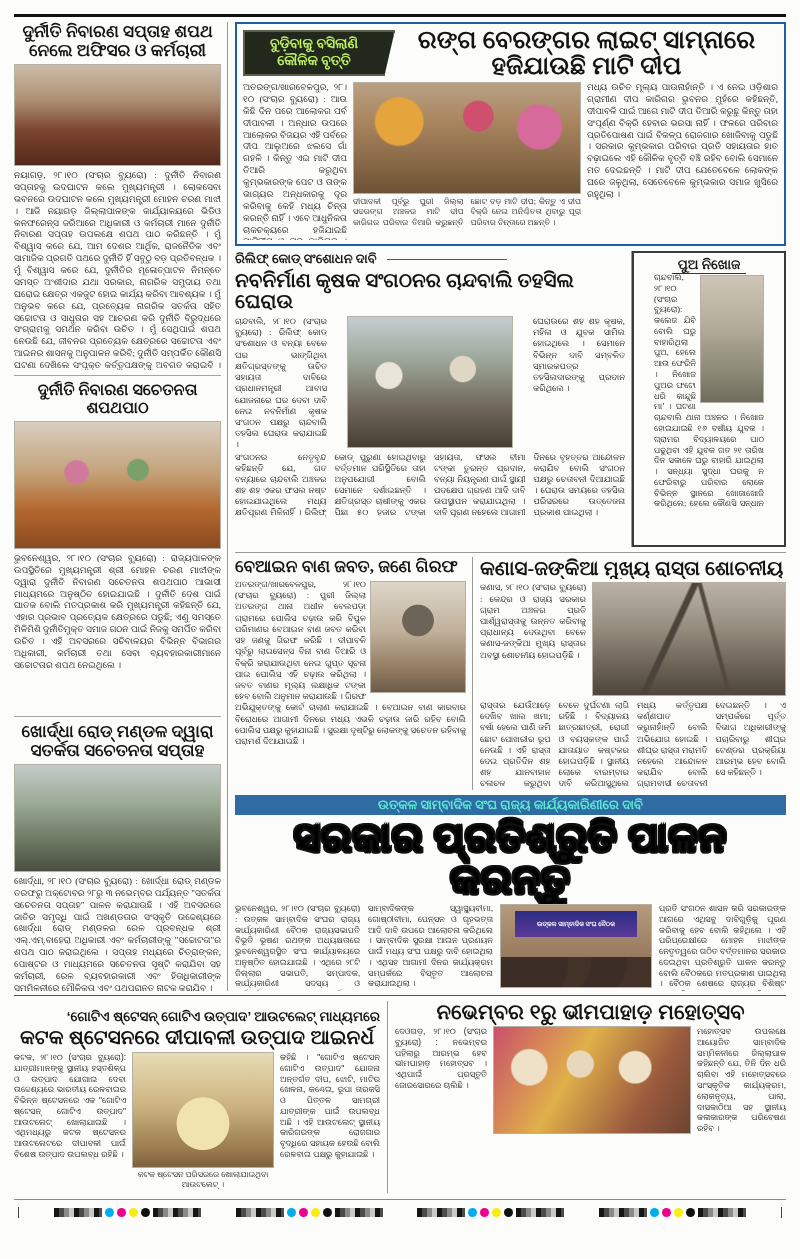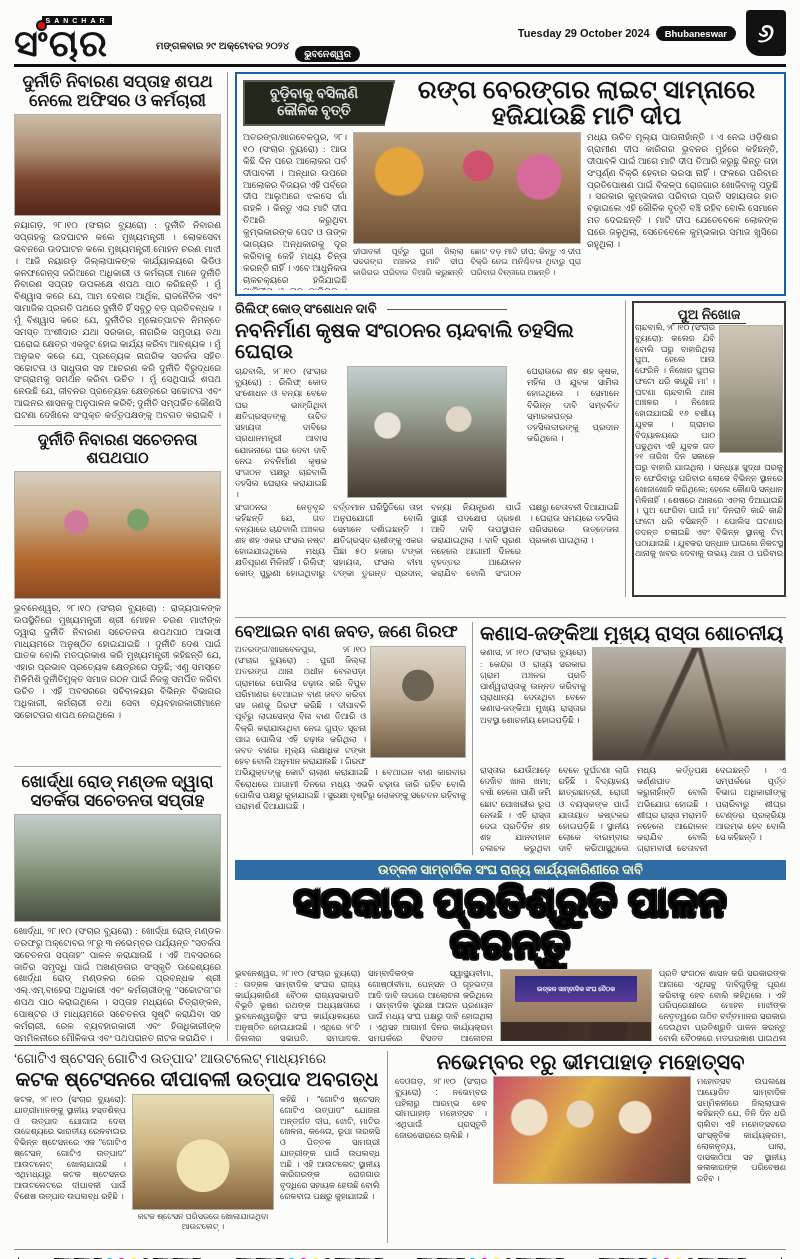--- a/index.html
+++ b/index.html
@@ -32,21 +32,21 @@
   
   .main{display:flex;margin-top:5px;height:969px;overflow:hidden;font-family:Liberation Serif, serif;}
   .col-left{width:214px;padding-right:6px;border-right:1px solid #9a9a94;overflow:hidden;}
   .col-right{flex:1;padding-left:7px;overflow:hidden;}
   .lart{overflow:hidden;}
   .lart .hl{font-size:17px;text-align:center;}
   .lart-sep{border-bottom:1px solid #a5a59d;margin:5px 0;}
   
   .top-box{border:2px solid #1d5fa6;height:224px;padding:4px 6px;overflow:hidden;}
   .top-head{display:flex;align-items:center;height:50px;}
-  .kicker-box{width:152px;height:46px;background:#23281d;color:#e5e5e5;display:flex;flex-direction:column;
+  .kicker-box{width:152px;height:46px;background:#23281d;color:#bef264;display:flex;flex-direction:column;
     justify-content:center;text-align:center;font-weight:bold;font-size:14px;line-height:1.2;
     border:2px solid #5a5f4d;box-shadow:2px 2px 0 #111;
     clip-path:polygon(0 0,100% 0,93% 100%,0 100%);padding-right:10px;}
   .top-hl{flex:1;font-size:25px;font-weight:bold;text-align:center;line-height:1.05;overflow:hidden;}
   .top-row{display:flex;gap:6px;margin-top:4px;height:158px;overflow:hidden;}
   .top-colL{width:104px;}
   .top-mid{width:228px;}
   .top-photo{height:112px;background:
      radial-gradient(circle at 20% 35%,#e5a43c 0 12%,transparent 13%),
      radial-gradient(circle at 55% 30%,#cf4f6e 0 10%,transparent 11%),
@@ -63,68 +63,68 @@
   .kicker-line{width:120px;border-top:1.5px solid #555;margin-left:10px;}
   .mid-hl{font-size:20px;font-weight:bold;margin:3px 0 4px 0;line-height:1.05;}
   .mid-row{display:flex;gap:20px;height:132px;overflow:hidden;}
   .mid-colL,.mid-colR{width:92px;}
   .mid-photo{flex:1;background:
      radial-gradient(circle at 25% 45%,#e8e4da 0 9%,transparent 10%),
      radial-gradient(circle at 70% 40%,#e0d6c6 0 9%,transparent 10%),
      linear-gradient(180deg,#c4ced2 0%,#9fab9e 30%,#70665a 70%,#473e33 100%);}
   .mid-bottom{margin-top:4px;column-count:4;column-gap:8px;font-size:8.5px;line-height:1.3;
     height:108px;overflow:hidden;text-align:justify;}
-  .missing-box{width:154px;margin-left:6px;border:2px solid #3a3a3a;padding:4px 1px;overflow:hidden;}
+  .missing-box{width:154px;border:2px solid #3a3a3a;padding:4px 20px;overflow:hidden;}
   .missing-kick{text-align:center;font-size:13.5px;font-weight:bold;}
   .missing-kick i{font-style:normal;border-bottom:1.5px solid #333;padding:0 6px 1px 6px;}
   .missing-hl{font-size:18.5px;font-weight:bold;text-align:center;margin:3px 0;line-height:1.05;}
   .missing-photo{float:right;width:64px;height:128px;margin:2px 0 2px 4px;background:
      linear-gradient(180deg,#cdc6b6 0%,#b3ac9a 40%,#8d8a78 75%,#6f6c5c 100%);}
   .missing-body{font-size:8.3px;line-height:1.3;text-align:justify;overflow:hidden;height:236px;}
   
-  .low-band{display:flex;height:238px;margin-top:20px;border-top:1px solid #9a9a94;padding-top:4px;overflow:hidden;}
+  .low-band{display:flex;height:238px;margin-top:5px;border-top:1px solid #9a9a94;padding-top:4px;overflow:hidden;}
   .crackers{width:238px;padding-right:6px;border-right:1px solid #9a9a94;overflow:hidden;}
   .crackers .hl{font-size:17px;}
   .crk-photo{float:right;width:96px;height:112px;margin:2px 0 2px 4px;background:
      radial-gradient(circle at 50% 35%,#6d6458 0 18%,transparent 19%),
      linear-gradient(180deg,#ddd6c9 0%,#c0b09a 45%,#907a5f 80%,#6d5b47 100%);}
   .crk-body{font-size:8.5px;line-height:1.32;text-align:justify;height:206px;overflow:hidden;margin-top:3px;}
   .road{flex:1;padding-left:7px;overflow:hidden;}
   .road .hl{font-size:20px;}
   .road-row{display:flex;gap:6px;margin-top:3px;height:114px;overflow:hidden;}
   .road-intro{width:106px;font-size:8.5px;line-height:1.32;text-align:justify;overflow:hidden;}
   .road-photo{flex:1;background:
      linear-gradient(115deg,transparent 40%,#4c443a 41% 43%,transparent 44%),
      linear-gradient(75deg,transparent 60%,#54493c 61% 62%,transparent 63%),
      linear-gradient(180deg,#b9b2a6 0%,#968d7f 40%,#6b6255 75%,#4e463c 100%);}
   .road-bottom{margin-top:4px;column-count:4;column-gap:8px;font-size:8.5px;line-height:1.3;
     height:92px;overflow:hidden;text-align:justify;}
   
   .banner{margin-top:5px;overflow:hidden;}
-  .banner-bar{background:#2e6ca3;color:#fef9c3;font-weight:bold;font-size:13px;text-align:center;padding:2px 0;}
+  .banner-bar{background:#2e6ca3;color:#5eead4;font-weight:bold;font-size:13px;text-align:center;padding:2px 0;}
   .banner-hl{font-size:40px;font-weight:bold;text-align:center;letter-spacing:1px;color:#000000;margin:2px 0 3px 0;
     text-shadow:-2px -2px 0 #101010,2px -2px 0 #101010,-2px 2px 0 #101010,2px 2px 0 #101010,
       0 -2px 0 #101010,0 2px 0 #101010,-2px 0 0 #101010,2px 0 0 #101010;line-height:1.05;}
   .banner-row{display:flex;gap:7px;height:126px;overflow:hidden;}
   .banner-colL{width:258px;column-count:2;column-gap:8px;font-size:8.3px;line-height:1.3;text-align:justify;overflow:hidden;}
   .banner-mid{width:152px;}
   .banner-photo{height:84px;background:linear-gradient(180deg,#b59a7e 0%,#9c7f63 55%,#7a5f49 100%);position:relative;}
   .banner-strip{position:absolute;top:6px;left:14px;right:14px;height:26px;
     background:linear-gradient(180deg,#2c2c84,#5b3a96);color:#fff;font-size:6.5px;font-weight:bold;
     display:flex;align-items:center;justify-content:center;text-align:center;line-height:1.2;}
   .banner-heads{position:absolute;bottom:0;left:0;right:0;height:30px;
     background:radial-gradient(circle at 15% 20%,#3c2e26 0 34%,transparent 35%),
      radial-gradient(circle at 38% 15%,#423228 0 34%,transparent 35%),
      radial-gradient(circle at 62% 20%,#3c2e26 0 34%,transparent 35%),
      radial-gradient(circle at 85% 15%,#423228 0 34%,transparent 35%);}
   .banner-colR{flex:1;font-size:8.3px;line-height:1.3;text-align:justify;overflow:hidden;}
   
   .bottom-band{border-top:1.5px solid #555;margin-top:4px;padding-top:5px;display:flex;height:198px;overflow:hidden;}
   .oso{width:374px;padding-right:7px;border-right:1px solid #9a9a94;overflow:hidden;}
-  .oso-kick{font-size:13.5px;font-weight:normal;text-align:left;}
+  .oso-kick{font-size:13.5px;font-weight:bold;text-align:right;margin-top:8px;}
   .oso-hl{font-size:20px;font-weight:bold;text-align:center;margin:2px 0 4px 0;line-height:1.05;}
   .oso-row{display:flex;gap:6px;height:144px;overflow:hidden;}
   .oso-colL{width:112px;font-size:8.3px;line-height:1.3;text-align:justify;overflow:hidden;}
   .oso-mid{width:142px;}
   .oso-photo{height:116px;background:
      radial-gradient(circle at 50% 62%,#f0e3b0 0 26%,transparent 27%),
      linear-gradient(180deg,#e7dcb5 0%,#cdb582 45%,#9a7a4e 85%,#7c603c 100%);}
   .oso-cap{font-size:8px;line-height:1.25;margin-top:2px;text-align:center;overflow:hidden;height:24px;}
   .oso-colR{flex:1;font-size:8.3px;line-height:1.3;text-align:justify;overflow:hidden;}
   .bhim{flex:1;padding-left:7px;overflow:hidden;}
@@ -146,34 +146,20 @@
   .cal-group{display:flex;align-items:center;gap:3px;}
   .cal-strip{width:48px;height:9px;background:repeating-linear-gradient(90deg,#161616 0 5px,#4c4c4c 5px 10px,#8a8a8a 10px 15px,#c9c9c9 15px 20px);}
   .dot{width:9px;height:9px;border-radius:50%;}
   .dot-c{background:#00aeef;}.dot-m{background:#ec008c;}.dot-y{background:#f7ec13;}.dot-k{background:#111;}
 </style>
 </head>
 <body>
 
 <div class="page">
 
-  <div class="masthead">
-    <div class="logo">
-      <div class="logo-top">SANCHAR</div>
-      <div class="logo-odia">ସଂଚାର</div>
-      <span class="logo-dot"></span>
-    </div>
-    <div class="date-odia">ମଙ୍ଗଳବାର ୨୯ ଅକ୍ଟୋବର ୨୦୨୪</div>
-    <span class="pill">ଭୁବନେଶ୍ୱର</span>
-    <div class="mast-right">
-      <span class="date-eng">Tuesday 29 October 2024</span>
-      <span class="pill">Bhubaneswar</span>
-      <div class="pagenum-box">୬</div>
-    </div>
-  </div>
   <div class="rule-thick"></div>
 
   <div class="main">
 
     <div class="col-left">
       <div class="lart">
         <div class="hl">ଦୁର୍ନୀତି ନିବାରଣ ସପ୍ତାହ ଶପଥ ନେଲେ ଅଫିସର ଓ କର୍ମଚାରୀ</div>
         <div class="photo" style="height:102px;margin:4px 0;background:
           linear-gradient(180deg,#cbbda9 0%,#ad8f74 35%,#7c4630 65%,#54281a 100%);"></div>
         <div class="bodytxt" style="height:200px;">ନୟାଗଡ଼, ୨୮।୧୦ (ସଂଚାର ବ୍ୟୁରୋ) : ଦୁର୍ନୀତି ନିବାରଣ ସପ୍ତାହକୁ ଉଦଘାଟନ କଲେ ମୁଖ୍ୟମନ୍ତ୍ରୀ । ଲୋକସେବା ଭବନରେ ଉଦଘାଟନ କଲେ ମୁଖ୍ୟମନ୍ତ୍ରୀ ମୋହନ ଚରଣ ମାଝୀ । ଆଜି ନୟାଗଡ଼ ଜିଲ୍ଲାପାଳଙ୍କ କାର୍ଯ୍ୟାଳୟରେ ଭିଡିଓ କନଫରେନ୍ସ ଜରିଆରେ ଅଧିକାରୀ ଓ କର୍ମଚାରୀ ମାନେ ଦୁର୍ନୀତି ନିବାରଣ ସପ୍ତାହ ଉପଲକ୍ଷେ ଶପଥ ପାଠ କରିଛନ୍ତି । ମୁଁ ବିଶ୍ୱାସ କରେ ଯେ, ଆମ ଦେଶର ଆର୍ଥିକ, ରାଜନୈତିକ ଏବଂ ସାମାଜିକ ପ୍ରଗତି ପଥରେ ଦୁର୍ନୀତି ହିଁ ସବୁଠୁ ବଡ଼ ପ୍ରତିବନ୍ଧକ । ମୁଁ ବିଶ୍ୱାସ କରେ ଯେ, ଦୁର୍ନୀତିର ମୂଳୋତ୍ପାଟନ ନିମନ୍ତେ ସମସ୍ତ ଅଂଶୀଦାର ଯଥା ସରକାର, ନାଗରିକ ସମୁଦାୟ ତଥା ଘରୋଇ କ୍ଷେତ୍ର ଏକଜୁଟ ହୋଇ କାର୍ଯ୍ୟ କରିବା ଆବଶ୍ୟକ । ମୁଁ ଅନୁଭବ କରେ ଯେ, ପ୍ରତ୍ୟେକ ନାଗରିକ ସତର୍କତା ସହିତ ସଚ୍ଚୋଟତା ଓ ସାଧୁତାର ସହ ଆଚରଣ କରି ଦୁର୍ନୀତି ବିରୁଦ୍ଧରେ ସଂଗ୍ରାମକୁ ସମର୍ଥନ କରିବା ଉଚିତ । ମୁଁ ସେଥିପାଇଁ ଶପଥ ନେଉଛି ଯେ, ଜୀବନର ପ୍ରତ୍ୟେକ କ୍ଷେତ୍ରରେ ସଚ୍ଚୋଟତା ଏବଂ ଆଇନର ଶାସନକୁ ଅନୁପାଳନ କରିବି; ଦୁର୍ନୀତି ସମ୍ପର୍କିତ କୌଣସି ଘଟଣା ଦେଖିଲେ ସଂପୃକ୍ତ କର୍ତ୍ତୃପକ୍ଷଙ୍କୁ ଅବଗତ କରାଇବି । ଏହି ଭଳି ଭାବେ ଶପଥ ପାଠ କରିଛନ୍ତି ଜିଲ୍ଲାର ବିଭିନ୍ନ ଅଫିସର ଓ କର୍ମଚାରୀ ।</div>
@@ -272,21 +258,21 @@
           <div class="banner-colR">ପ୍ରତି ସଂଗଠନ ଶାସନ କରି ସରକାରଙ୍କ ଆଗରେ ଏଥିସବୁ ଦାବିଗୁଡ଼ିକୁ ପୂରଣ କରିବାକୁ ହେବ ବୋଲି କହିଥିଲେ । ଏହି ପରିପ୍ରେକ୍ଷୀରେ ମୋହନ ମାଝୀଙ୍କ ନେତୃତ୍ୱରେ ଗଠିତ ବର୍ତ୍ତମାନର ସରକାର ଦେଇଥିବା ପ୍ରତିଶ୍ରୁତି ପାଳନ କରନ୍ତୁ ବୋଲି ବୈଠକରେ ମତପ୍ରକାଶ ପାଇଥିଲା । ବୈଠକ ଶେଷରେ ରାଜ୍ୟର ବିଶିଷ୍ଟ ସାମ୍ବାଦିକଙ୍କ ଆତ୍ମାର ସଦ୍ଗତି କାମନା କରି ନୀରବ ପ୍ରାର୍ଥନା କରାଯାଇଥିଲା ।</div>
         </div>
       </div>
 
     </div>
   </div>
 
   <div class="bottom-band">
     <div class="oso">
       <div class="oso-kick">‘ଗୋଟିଏ ଷ୍ଟେସନ୍ ଗୋଟିଏ ଉତ୍ପାଦ’ ଆଉଟଲେଟ୍ ମାଧ୍ୟମରେ</div>
-      <div class="oso-hl">କଟକ ଷ୍ଟେସନରେ ଦୀପାବଳୀ ଉତ୍ପାଦ ଅବଗତ୍ଧ</div>
+      <div class="oso-hl">କଟକ ଷ୍ଟେସନରେ ଦୀପାବଳୀ ଉତ୍ପାଦ ଆଇନର୍ଧ</div>
       <div class="oso-row">
         <div class="oso-colL">କଟକ, ୨୮।୧୦ (ସଂଚାର ବ୍ୟୁରୋ): ଯାତ୍ରୀମାନଙ୍କୁ ସ୍ଥାନୀୟ ହସ୍ତଶିଳ୍ପ ଓ ଉତ୍ପାଦ ଯୋଗାଇ ଦେବା ଉଦ୍ଦେଶ୍ୟରେ ଭାରତୀୟ ରେଳବାଇର ବିଭିନ୍ନ ଷ୍ଟେସନରେ ଏକ "ଗୋଟିଏ ଷ୍ଟେସନ୍ ଗୋଟିଏ ଉତ୍ପାଦ" ଆଉଟଲେଟ୍ ଖୋଲାଯାଇଛି । ଏଥିମଧ୍ୟରୁ କଟକ ଷ୍ଟେସନର ଆଉଟଲେଟରେ ଦୀପାବଳୀ ପାଇଁ ବିଶେଷ ଉତ୍ପାଦ ଉପଲବ୍ଧ ରହିଛି ।</div>
         <div class="oso-mid">
           <div class="oso-photo photo"></div>
           <div class="oso-cap">କଟକ ଷ୍ଟେସନ ପରିସରରେ ଖୋଲାଯାଇଥିବା ଆଉଟଲେଟ୍ ।</div>
         </div>
         <div class="oso-colR">କହିଛି । "ଗୋଟିଏ ଷ୍ଟେସନ୍ ଗୋଟିଏ ଉତ୍ପାଦ" ଯୋଜନା ଅନ୍ତର୍ଗତ ଦୀପ, ଝୋଟି, ମାଟିର ଖେଳନା, କଣ୍ଢେଇ, ରୂପା ତାରକସି ଓ ପିତ୍ତଳ ସାମଗ୍ରୀ ଯାତ୍ରୀଙ୍କ ପାଇଁ ଉପଲବ୍ଧ ଅଛି । ଏହି ଆଉଟଲେଟ୍ ସ୍ଥାନୀୟ କାରିଗରଙ୍କ ରୋଜଗାର ବୃଦ୍ଧିରେ ସହାୟକ ହେଉଛି ବୋଲି ରେଳବାଇ ପକ୍ଷରୁ କୁହାଯାଇଛି ।</div>
       </div>
     </div>
     <div class="bhim">

